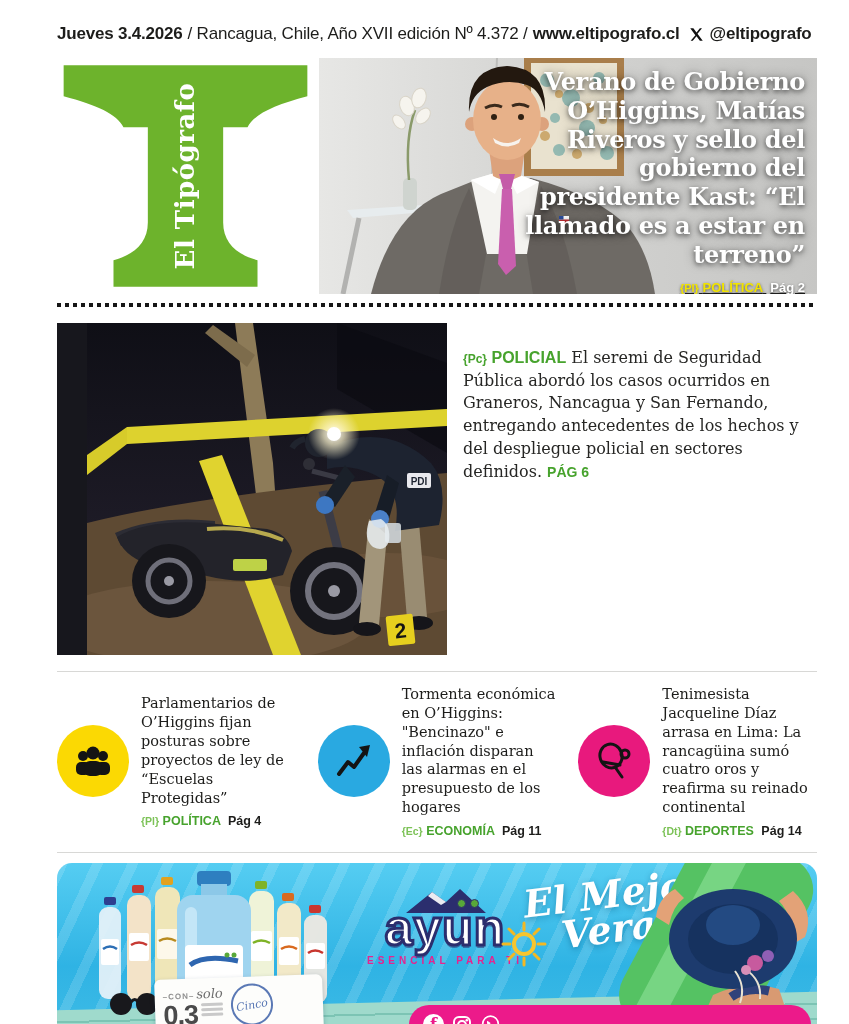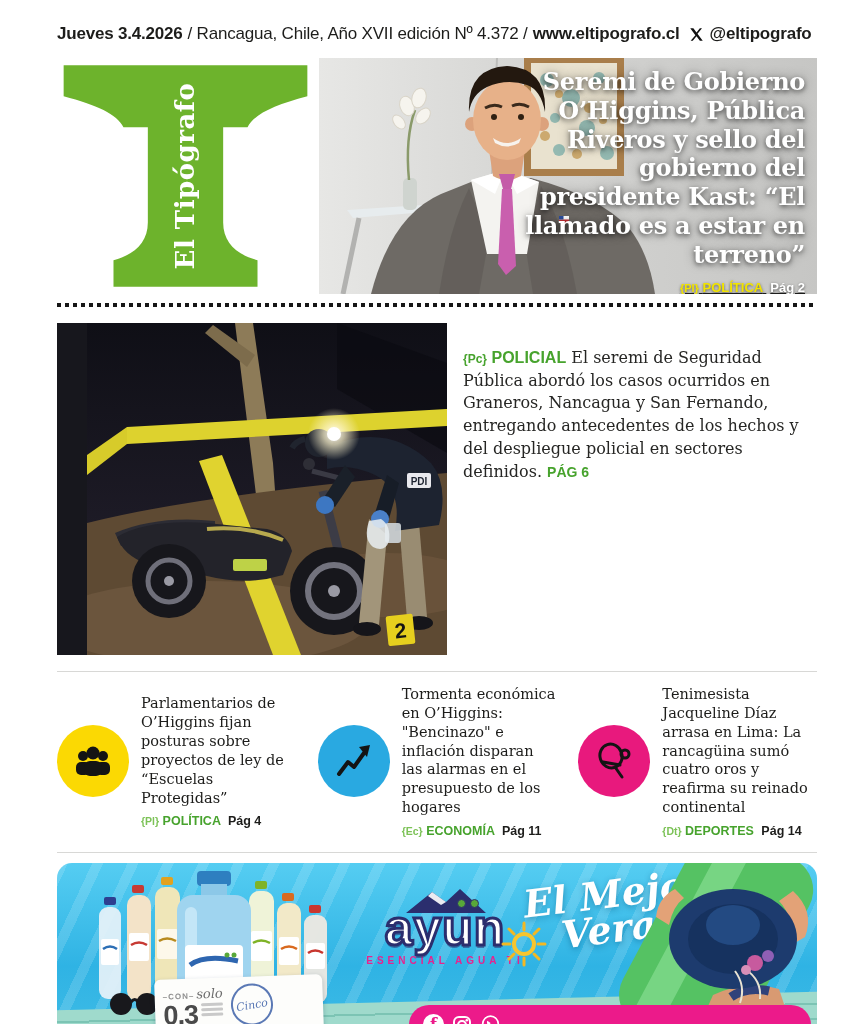--- a/index.html
+++ b/index.html
@@ -179,21 +179,21 @@
         <circle cx="175" cy="59" r="3" fill="#2e2013"></circle>
           <circle cx="202" cy="59" r="3" fill="#2e2013"></circle>
         <path d="M174 80 q14 10 28 0 l-2 5 q-12 7 -24 0 z" fill="#f7f3ee"></path>
         <g transform="translate(240,158)">
             <rect width="10" height="7" fill="#ffffff"></rect>
             <rect y="3.5" width="10" height="3.5" fill="#d03238"></rect>
             <rect width="4.5" height="3.5" fill="#2d4f9e"></rect>
           </g>
       </svg>
       <div class="cover-headline-wrap">
-        <div class="cover-headline">Seremi de Gobierno O’Higgins, Pública Riveros y sello del gobierno del presidente Kast: “El llamado es a estar en terreno”</div>
+        <div class="cover-headline">Verano de Gobierno O’Higgins, Matías Riveros y sello del gobierno del presidente Kast: “El llamado es a estar en terreno”</div>
         <div class="cover-kicker">
           <span class="abbr">{Pl}</span>
           <span class="lbl">POLÍTICA</span>
           <span class="pg">Pág 2</span>
         </div>
       </div>
     </div>
   </div>
 
   <div class="dotted-rule"></div>
@@ -404,21 +404,21 @@
 
     <div class="ad-logo">
       <svg class="ad-mountain" width="90" height="26" viewBox="0 0 90 26">
         <path d="M6 26 L32 5 L46 15 L60 2 L86 26 Z" fill="#2b2e6e"></path>
         <path d="M28 9 L32 5 L46 15 L41 18 Z" fill="#ffffff" opacity=".9"></path>
       </svg>
       <div class="ad-brand"><span>ayun</span><span class="brand-dots">
             <i></i>
             <i></i>
           </span></div>
-      <div class="ad-tag2">ESENCIAL AGUA TI</div>
+      <div class="ad-tag2">ESENCIAL PARA TI</div>
     </div>
 
     <div class="ad-script">
       <div class="l1">El Mejor</div>
       <div class="l2">Verano</div>
     </div>
     <svg class="ad-sun" width="46" height="46" viewBox="0 0 46 46">
       <g stroke="#f2b823" stroke-width="3" stroke-linecap="round">
         <line x1="23" y1="2" x2="23" y2="9"></line>
           <line x1="23" y1="37" x2="23" y2="44"></line>

